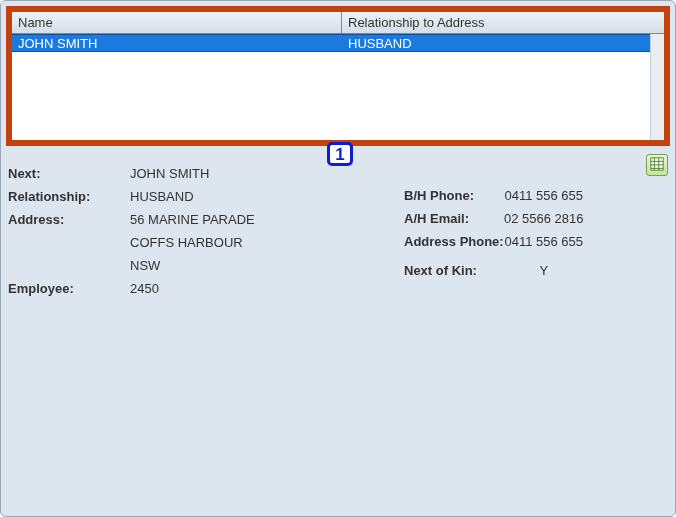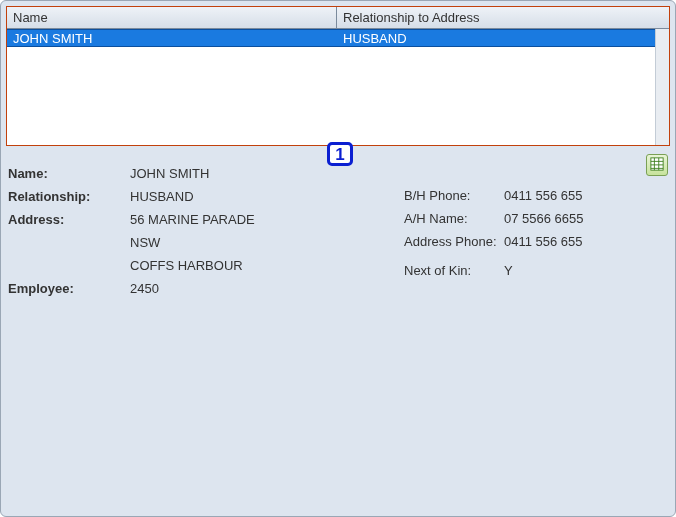--- a/index.html
+++ b/index.html
@@ -12,21 +12,21 @@
   .panel {
     width: 676px;
     height: 517px;
     background: #dde5ef;
     border: 1px solid #9aa7b5;
     border-radius: 6px;
     padding: 5px;
     position: relative;
   }
   .grid {
-    border: 1px solid #c2410c;
+    border: 6px solid #c2410c;
     background: #fff;
     height: 140px;
     position: relative;
   }
   .grid-header {
     display: flex;
     background: linear-gradient(#eef2f7, #d6dee8);
     border-bottom: 1px solid #7a8a9c;
     font-weight: normal;
     color: #333;
@@ -106,22 +106,22 @@
   .cols {
     display: flex;
     margin-top: 6px;
   }
   .left-col { width: 396px; }
   .right-col { flex: 1; padding-top: 22px; }
   table.kv { border-collapse: collapse; }
   table.kv td { padding: 0; vertical-align: top; }
   .left-col .lbl { width: 122px; font-weight: bold; padding: 4px 0; }
   .left-col .val { padding: 4px 0; }
-  .right-col .lbl { width: 100px; font-weight: normal; padding: 4px 0; }
-  .right-col .val { padding: 4px 0; }
+  .right-col .lbl { width: 100px; font-weight: bold; padding: 4px 0; }
+  .right-col .val { padding: 4px 0; text-align: center; }
   .sp td { height: 6px; }
 </style>
 </head>
 <body>
 
 <div class="panel">
 
   <div class="grid">
     <div class="grid-header">
       <div class="col-name">Name</div>
@@ -151,60 +151,60 @@
           <line x1="10" y1="1" x2="10" y2="15" stroke="#3a7d1a"></line>
         </svg>
       </span>
     </div>
 
     <div class="cols">
       <div class="left-col">
         <table class="kv">
           <tbody>
               <tr>
-            <td class="lbl">Name:</td>
+            <td class="lbl">Next:</td>
             <td class="val">JOHN SMITH</td>
           </tr>
           <tr>
             <td class="lbl">Relationship:</td>
             <td class="val">HUSBAND</td>
           </tr>
           <tr>
             <td class="lbl">Address:</td>
             <td class="val">56 MARINE PARADE</td>
           </tr>
           <tr>
             <td class="lbl"></td>
+            <td class="val">COFFS HARBOUR</td>
+          </tr>
+          <tr>
+            <td class="lbl"></td>
             <td class="val">NSW</td>
-          </tr>
-          <tr>
-            <td class="lbl"></td>
-            <td class="val">COFFS HARBOUR</td>
           </tr>
           <tr>
             <td class="lbl">Employee:</td>
             <td class="val">2450</td>
           </tr>
           <tr class="sp">
                 <td></td>
                 <td></td>
               </tr>
         </tbody>
           </table>
       </div>
       <div class="right-col">
         <table class="kv">
           <tbody>
               <tr>
             <td class="lbl">B/H Phone:</td>
             <td class="val">0411 556 655</td>
           </tr>
           <tr>
-            <td class="lbl">A/H Name:</td>
-            <td class="val">07 5566 6655</td>
+            <td class="lbl">A/H Email:</td>
+            <td class="val">02 5566 2816</td>
           </tr>
           <tr>
             <td class="lbl">Address Phone:</td>
             <td class="val">0411 556 655</td>
           </tr>
           <tr class="sp">
                 <td></td>
                 <td></td>
               </tr>
           <tr>

